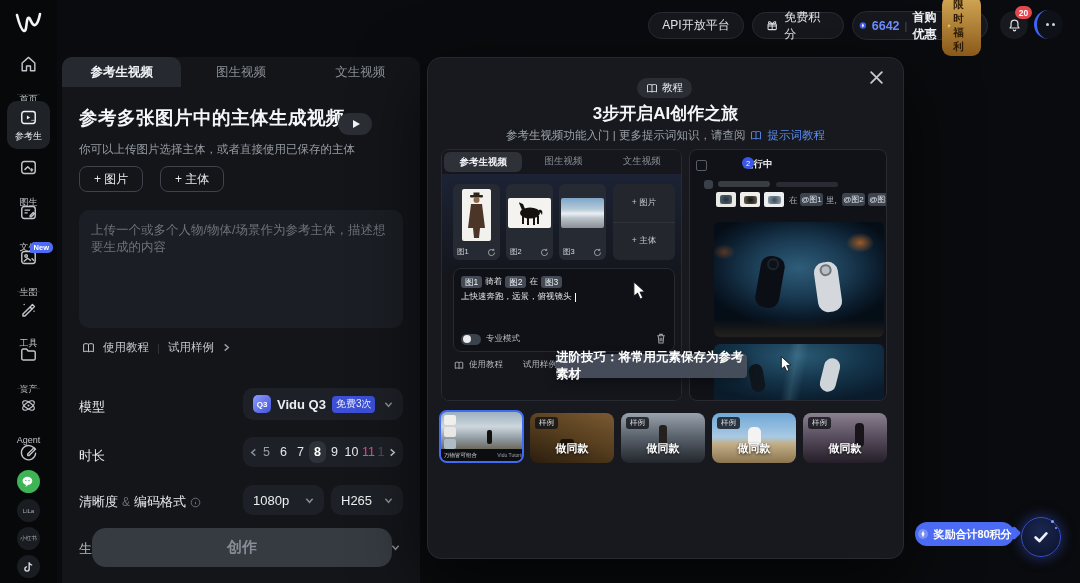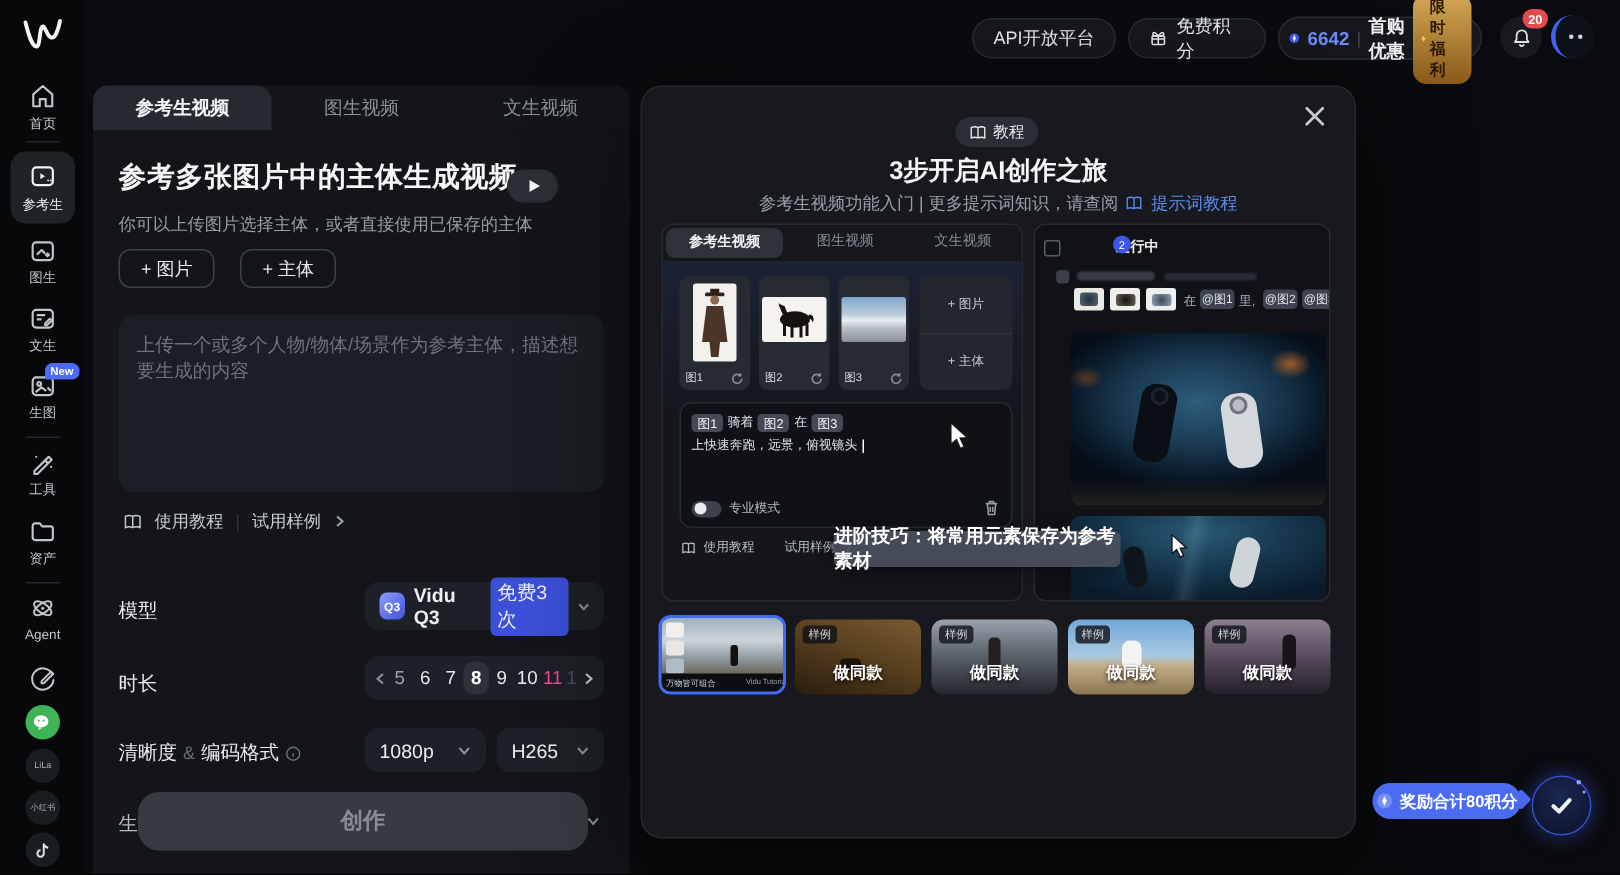--- a/index.html
+++ b/index.html
@@ -4,21 +4,21 @@
 <style>
   html,body{margin:0;padding:0;background:#000;}
   #stage{position:relative;width:1080px;height:583px;background:#0a0b0e;overflow:hidden;
     font-family:"Liberation Sans","DejaVu Sans",sans-serif;color:#e8eaee;-webkit-font-smoothing:antialiased;}
   .abs{position:absolute;}
   .flex{display:flex;align-items:center;}
   svg{display:block;}
 
   
   #sidebar{position:absolute;left:0;top:0;width:57px;height:583px;background:#07080a;}
-  .side-item{position:absolute;left:0;width:57px;display:flex;flex-direction:column;align-items:center;gap:3px;
+  .side-item{position:absolute;left:0;width:57px;display:flex;flex-direction:column;align-items:center;gap:20px;
     color:#c2c6cc;font-size:9px;cursor:default;}
   .side-item .lbl{line-height:10px;}
   .side-active{position:absolute;left:7px;width:43px;background:#1f2227;border-radius:10px;
     display:flex;flex-direction:column;align-items:center;gap:3px;padding:7px 0 6px;color:#f2f4f6;font-size:9px;}
   .side-div{position:absolute;left:17px;width:23px;height:1px;background:#222529;}
   .badge-new{position:absolute;right:4px;top:-6px;background:#4d6bf5;color:#fff;font-size:7.5px;font-weight:bold;
     padding:1px 4px;border-radius:5px 5px 5px 1px;}
   .soc{position:absolute;left:17px;width:23px;height:23px;border-radius:50%;background:#191c21;
     display:flex;align-items:center;justify-content:center;color:#aab0b6;}
 
@@ -264,21 +264,21 @@
       <span>试用样例</span>
       <svg class="chev" viewBox="0 0 10 10" fill="none" stroke="#9aa0a8" stroke-width="1.6">
           <path d="M3 1.5L7 5 3 8.5"></path>
         </svg>
     </div>
 
     <div class="form-label abs" style="left:17px;top:311px;">模型</div>
     <div class="drop" style="left:181px;top:301px;width:160px;height:32px;padding:0 10px;gap:6px;">
       <span style="width:18px;height:18px;border-radius:5px;background:linear-gradient(135deg,#8c9cff,#4252d8);color:#fff;font-size:8px;font-weight:bold;display:flex;align-items:center;justify-content:center;">Q3</span>
       <span style="font-weight:bold;">Vidu Q3</span>
-      <span style="background:#3c4fd6;border-radius:4px;color:#e8ecff;font-size:13px;padding:1.5px 4px;">免费3次</span>
+      <span style="background:#3c4fd6;border-radius:4px;color:#e8ecff;font-size:10px;padding:1.5px 4px;">免费3次</span>
       <svg class="chev" style="margin-left:auto;" viewBox="0 0 10 10" fill="none" stroke="#8a8f96" stroke-width="1.6">
           <path d="M1.5 3L5 7l3.5-4"></path>
         </svg>
     </div>
 
     <div class="form-label abs" style="left:17px;top:360px;">时长</div>
     <div class="drop" style="left:181px;top:350px;width:160px;height:30px;padding:0 6px;">
       <svg class="chev" viewBox="0 0 10 10" fill="none" stroke="#8a8f96" stroke-width="1.6">
           <path d="M7 1.5L3 5l4 3.5"></path>
         </svg>

